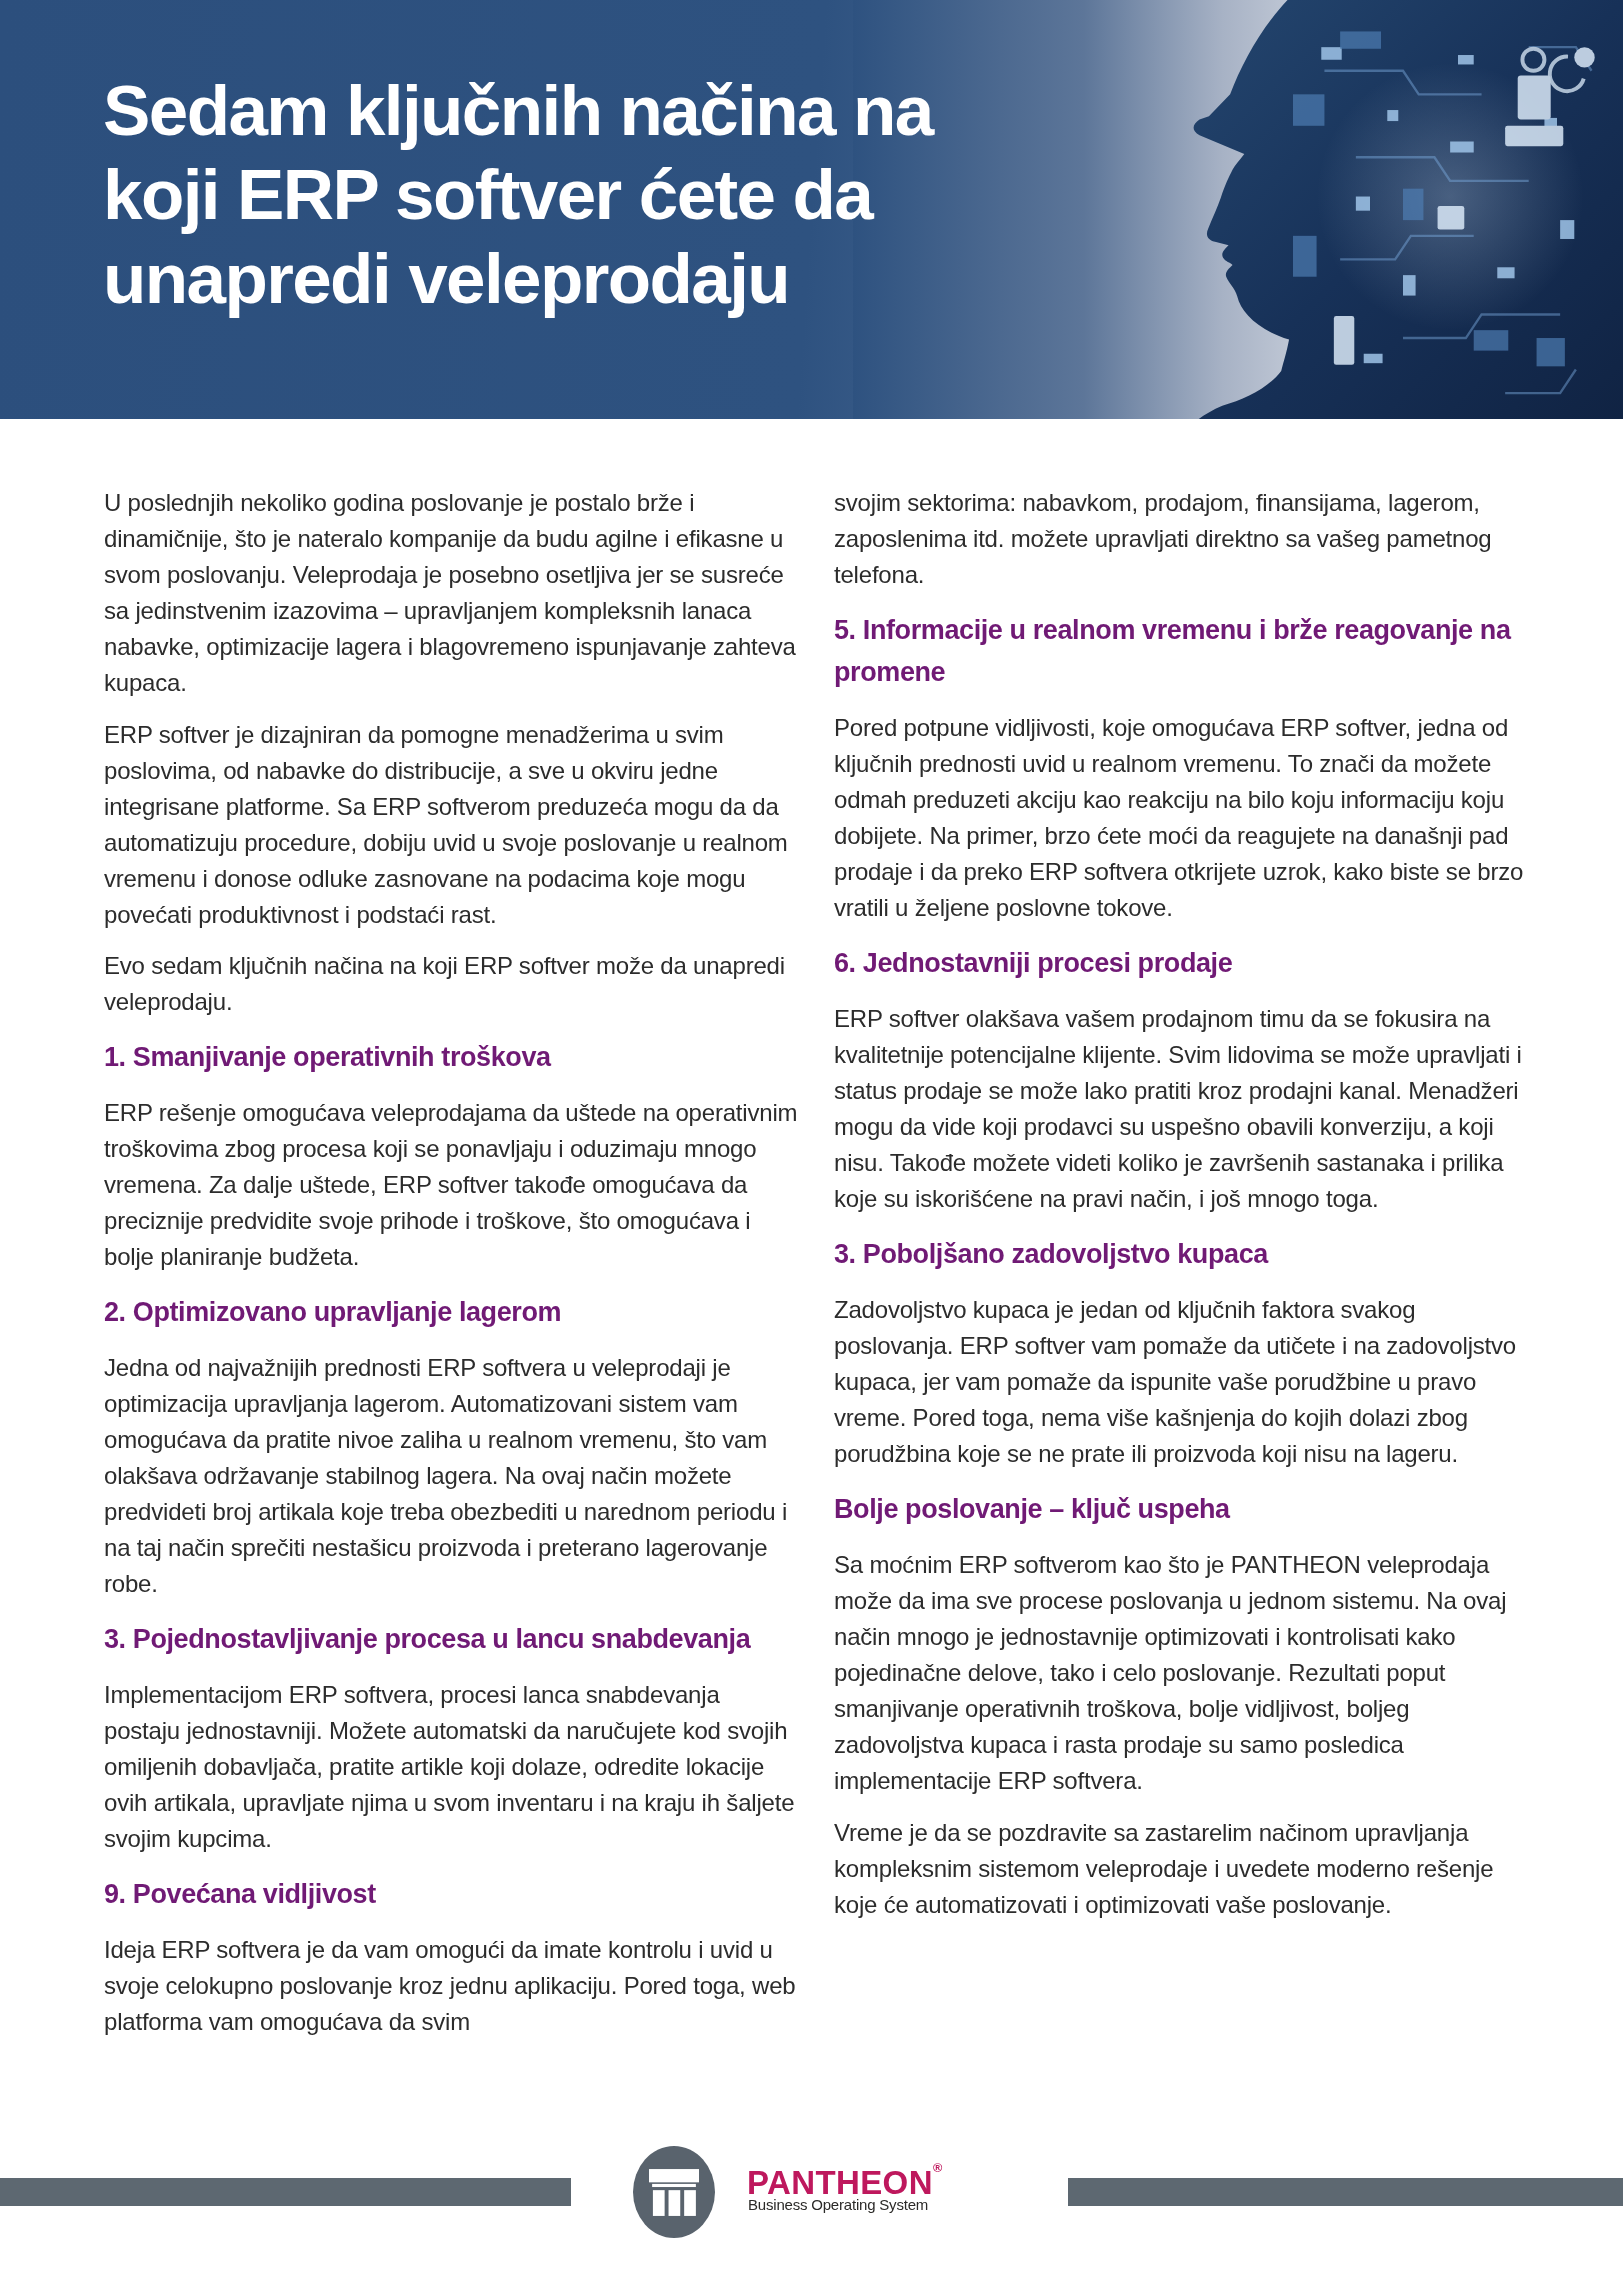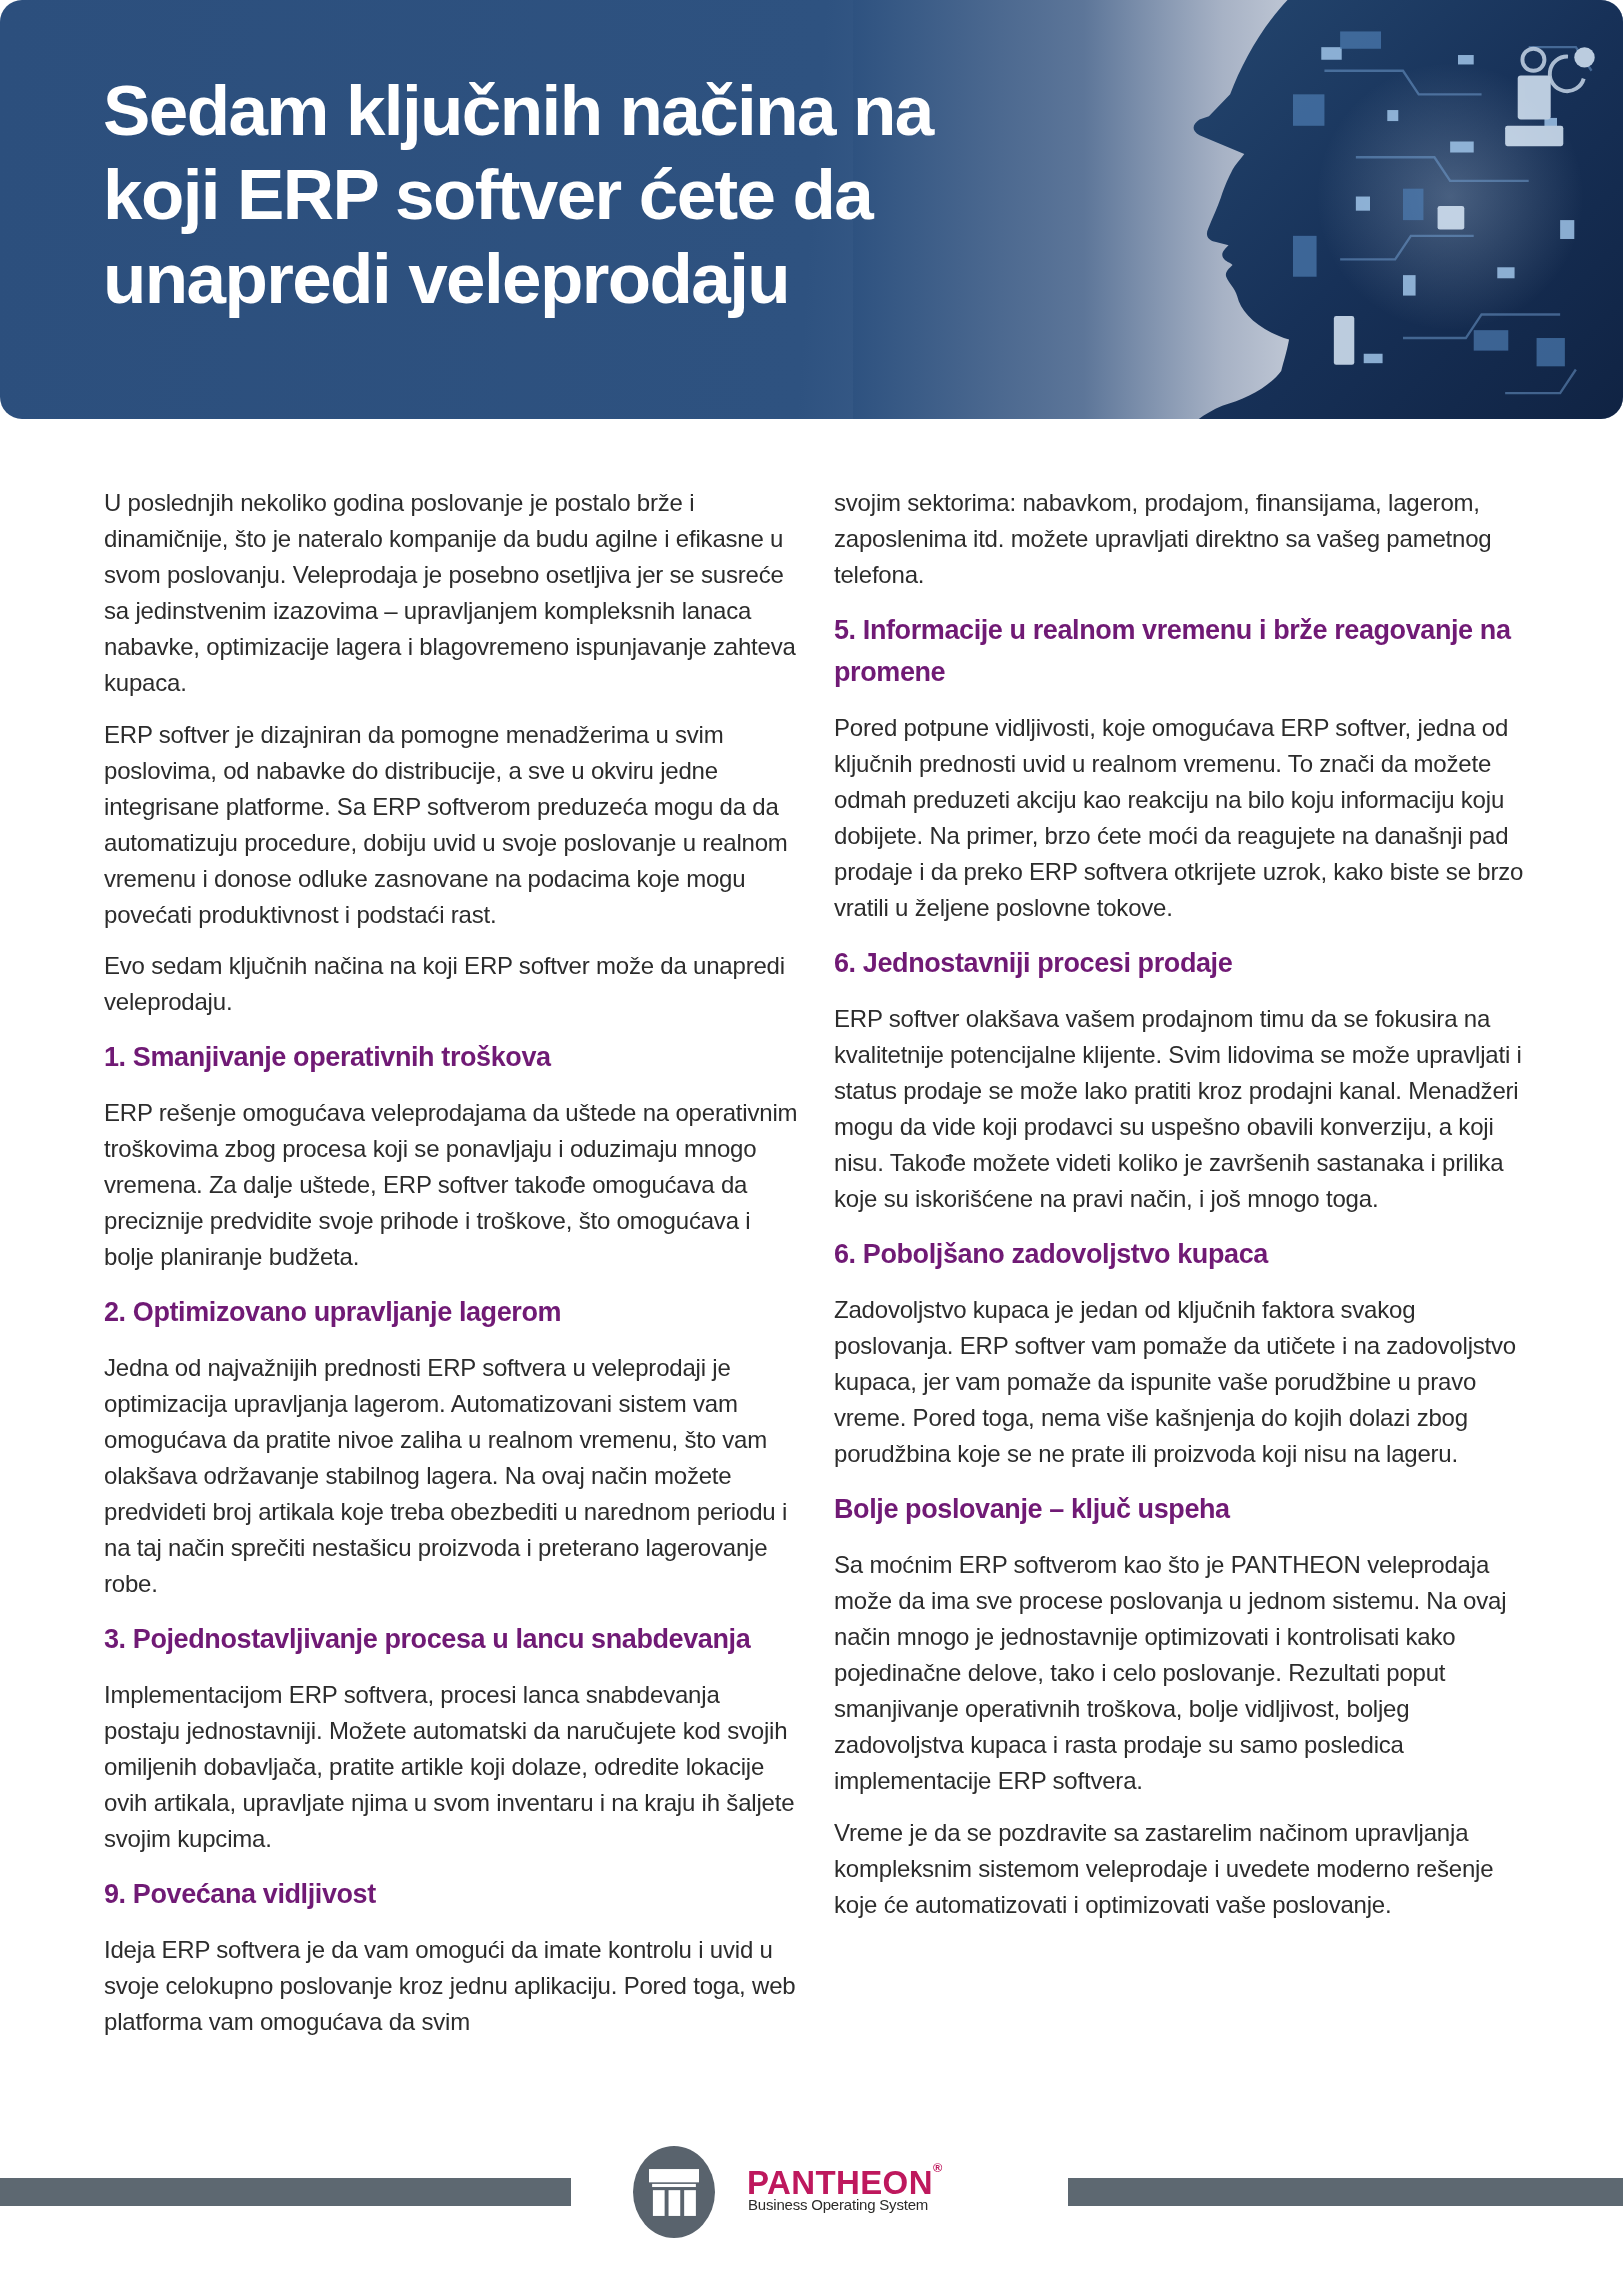--- a/index.html
+++ b/index.html
@@ -8,21 +8,20 @@
     width:1623px;height:2295px;
     background:#ffffff;
     font-family:"Liberation Sans", sans-serif;
     overflow:hidden;
   }
   
   .hero{
     position:absolute;left:0;top:0;width:1623px;height:419px;
     background:linear-gradient(94deg,#2c4f7d 0%,#2e5280 50%,#3c5e8a 58%,#6d86a8 66%,#a7b4c8 73%,#c9d0db 79%,#b4bfd0 86%,#9aa9c0 100%);
     overflow:hidden;
-    border-radius:22px;
   }
   .hero-art{position:absolute;right:0;top:0;width:770px;height:419px;}
   .hero-title{
     position:absolute;left:103px;top:69px;z-index:5;margin:0;
     font-size:71px;line-height:84px;font-weight:bold;letter-spacing:-1.6px;
     color:#ffffff;
   }
   .hero-title span{display:block;}
   
   .col{
@@ -172,21 +171,21 @@
       <h2>9. Povećana vidljivost</h2>
       <p>Ideja ERP softvera je da vam omogući da imate kontrolu i uvid u svoje celokupno poslovanje kroz jednu aplikaciju. Pored toga, web platforma vam omogućava da svim</p>
     </section>
 
     <section class="col col-right">
       <p>svojim sektorima: nabavkom, prodajom, finansijama, lagerom, zaposlenima itd. možete upravljati direktno sa vašeg pametnog telefona.</p>
       <h2>5. Informacije u realnom vremenu i brže reagovanje na promene</h2>
       <p>Pored potpune vidljivosti, koje omogućava ERP softver, jedna od ključnih prednosti uvid u realnom vremenu. To znači da možete odmah preduzeti akciju kao reakciju na bilo koju informaciju koju dobijete. Na primer, brzo ćete moći da reagujete na današnji pad prodaje i da preko ERP softvera otkrijete uzrok, kako biste se brzo vratili u željene poslovne tokove.</p>
       <h2>6. Jednostavniji procesi prodaje</h2>
       <p>ERP softver olakšava vašem prodajnom timu da se fokusira na kvalitetnije potencijalne klijente. Svim lidovima se može upravljati i status prodaje se može lako pratiti kroz prodajni kanal. Menadžeri mogu da vide koji prodavci su uspešno obavili konverziju, a koji nisu. Takođe možete videti koliko je završenih sastanaka i prilika koje su iskorišćene na pravi način, i još mnogo toga.</p>
-      <h2>6. Poboljšano zadovoljstvo kupaca</h2>
+      <h2>3. Poboljšano zadovoljstvo kupaca</h2>
       <p>Zadovoljstvo kupaca je jedan od ključnih faktora svakog poslovanja. ERP softver vam pomaže da utičete i na zadovoljstvo kupaca, jer vam pomaže da ispunite vaše porudžbine u pravo vreme. Pored toga, nema više kašnjenja do kojih dolazi zbog porudžbina koje se ne prate ili proizvoda koji nisu na lageru.</p>
       <h2>Bolje poslovanje – ključ uspeha</h2>
       <p>Sa moćnim ERP softverom kao što je PANTHEON veleprodaja može da ima sve procese poslovanja u jednom sistemu. Na ovaj način mnogo je jednostavnije optimizovati i kontrolisati kako pojedinačne delove, tako i celo poslovanje. Rezultati poput smanjivanje operativnih troškova, bolje vidljivost, boljeg zadovoljstva kupaca i rasta prodaje su samo posledica implementacije ERP softvera.</p>
       <p>Vreme je da se pozdravite sa zastarelim načinom upravljanja kompleksnim sistemom veleprodaje i uvedete moderno rešenje koje će automatizovati i optimizovati vaše poslovanje.</p>
     </section>
   </main>
 
   <footer>
     <div class="footer-bar left"></div>
     <div class="footer-bar right"></div>

